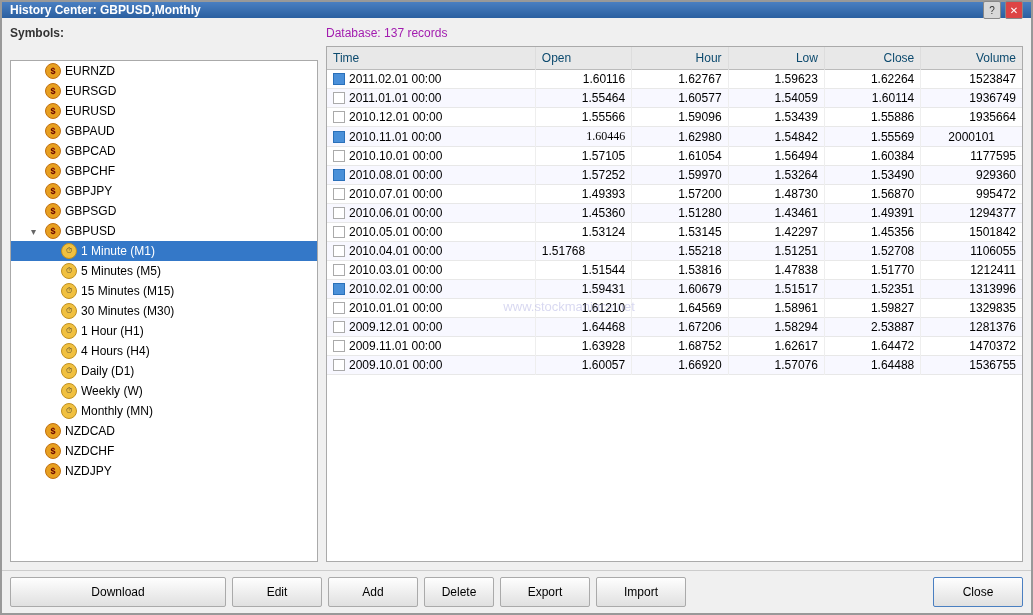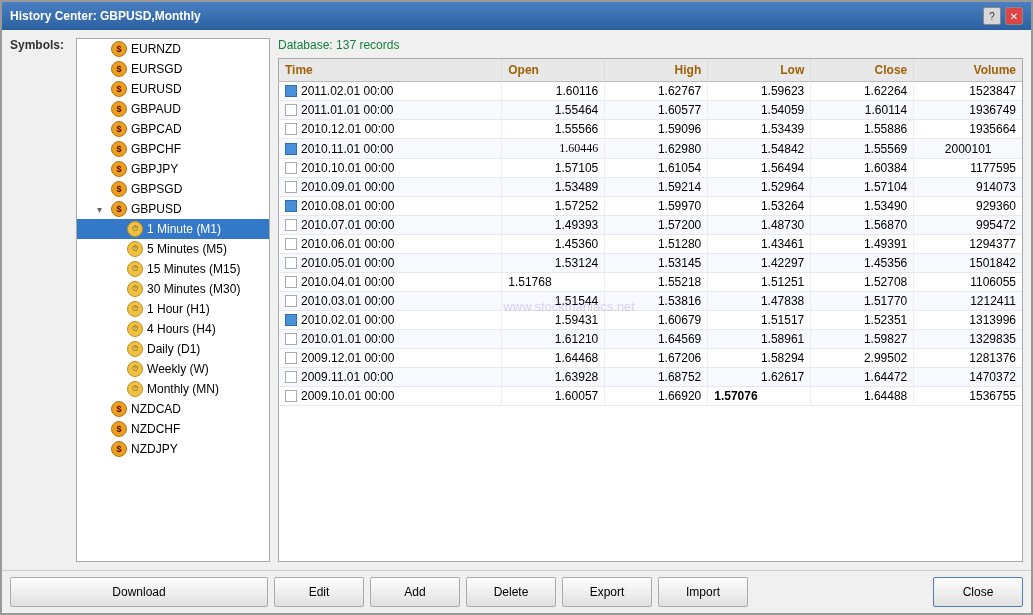--- a/index.html
+++ b/index.html
@@ -21,21 +21,21 @@
       display: flex;
       flex-direction: column;
     }
     .title-bar {
       background: linear-gradient(to bottom, #4a7fc1, #2a5fa0);
       color: white;
       padding: 4px 8px;
       display: flex;
       align-items: center;
       justify-content: space-between;
-      height: 28px;
+      height: 16px;
       flex-shrink: 0;
     }
     .title-bar-title {
       font-size: 12px;
       font-weight: bold;
     }
     .title-bar-buttons {
       display: flex;
       gap: 4px;
     }
@@ -55,25 +55,25 @@
     .title-btn.close { background: #d44; color: white; }
     .content-area {
       display: flex;
       flex-direction: row;
       flex: 1;
       overflow: hidden;
       padding: 8px;
       gap: 8px;
     }
     .left-panel {
-      width: 260px;
+      width: 308px;
       flex-shrink: 0;
       display: flex;
-      flex-direction: row;
-      gap: 12px;
+      flex-direction: column;
+      gap: 18px;
     }
     .left-panel-label {
       font-size: 12px;
       font-weight: bold;
       color: #333;
       margin-bottom: 2px;
     }
     .tree-container {
       flex: 1;
       border: 1px solid #aaa;
@@ -124,21 +124,21 @@
     }
     .tree-label { font-size: 12px; }
     .right-panel {
       flex: 1;
       display: flex;
       flex-direction: column;
       gap: 4px;
     }
     .db-info {
       font-size: 12px;
-      color: #15803d;
+      color: #a21caf;
       font-weight: normal;
       margin-bottom: 2px;
     }
     .table-container {
       flex: 1;
       border: 1px solid #aaa;
       background: white;
       overflow: auto;
     }
     table {
@@ -146,23 +146,23 @@
       border-collapse: collapse;
       font-size: 12px;
     }
     thead tr {
       background: #e8e8e8;
       border-bottom: 1px solid #bbb;
     }
     thead th {
       padding: 4px 6px;
       text-align: left;
-      font-weight: bold;
+      font-weight: normal;
       border-right: 1px solid #ddd;
-      color: #a16207;
+      color: #0c4a6e;
       white-space: nowrap;
     }
     thead th:last-child { border-right: none; }
     tbody tr { border-bottom: 1px solid #e8e8e8; }
     tbody tr:nth-child(even) { background: #f8f8ff; }
     tbody td {
       padding: 2px 6px;
       border-right: 1px solid #eee;
       white-space: nowrap;
     }
@@ -195,21 +195,21 @@
       background: linear-gradient(to bottom, #fefefe, #e0e0e0);
       cursor: pointer;
       font-size: 12px;
       border-radius: 2px;
       display: flex;
       align-items: center;
       justify-content: center;
       padding: 0 14px;
     }
     .btn-download {
-      width: 258px;
+      width: 216px;
       background: linear-gradient(to bottom, #fefefe, #e0e0e0);
       border: 1px solid #aaa;
     }
     .btn-close {
       border: 1px solid #4a7fc1;
     }
     .spacer { flex: 1; }
     .watermark {
       position: absolute;
       top: 50%;
@@ -381,21 +381,21 @@
     </div>
 
     <div class="right-panel">
       <div class="db-info">Database: 137 records</div>
       <div class="table-container">
         <table>
           <thead>
             <tr>
               <th>Time</th>
               <th style="text-align:left">Open</th>
-              <th style="text-align:right">High</th>
+              <th style="text-align:right">Hour</th>
               <th style="text-align:right">Low</th>
               <th style="text-align:right">Close</th>
               <th style="text-align:right">Volume</th>
             </tr>
           </thead>
           <tbody id="table-body">
           <tr>
                 <td>
                   <div class="td-time">
                     <span class="row-icon filled"></span>
@@ -456,33 +456,20 @@
                 </td>
                 <td style="text-align: right;">1.57105</td>
                 <td style="text-align: right;">1.61054</td>
                 <td style="text-align: right;">1.56494</td>
                 <td style="text-align: right;">1.60384</td>
                 <td style="text-align: right;">1177595</td>
               </tr>
               <tr>
                 <td>
                   <div class="td-time">
-                    <span class="row-icon empty"></span>
-                    <span>2010.09.01 00:00</span>
-                  </div>
-                </td>
-                <td style="text-align: right;">1.53489</td>
-                <td style="text-align: right;">1.59214</td>
-                <td style="text-align: right;">1.52964</td>
-                <td style="text-align: right;">1.57104</td>
-                <td style="text-align: right;">914073</td>
-              </tr>
-              <tr>
-                <td>
-                  <div class="td-time">
                     <span class="row-icon filled"></span>
                     <span>2010.08.01 00:00</span>
                   </div>
                 </td>
                 <td style="text-align: right;">1.57252</td>
                 <td style="text-align: right;">1.59970</td>
                 <td style="text-align: right;">1.53264</td>
                 <td style="text-align: right;">1.53490</td>
                 <td style="text-align: right;">929360</td>
               </tr>
@@ -580,21 +567,21 @@
               <tr>
                 <td>
                   <div class="td-time">
                     <span class="row-icon empty"></span>
                     <span>2009.12.01 00:00</span>
                   </div>
                 </td>
                 <td style="text-align: right;">1.64468</td>
                 <td style="text-align: right;">1.67206</td>
                 <td style="text-align: right;">1.58294</td>
-                <td style="text-align: right;">2.99502</td>
+                <td style="text-align: right;">2.53887</td>
                 <td style="text-align: right;">1281376</td>
               </tr>
               <tr>
                 <td>
                   <div class="td-time">
                     <span class="row-icon empty"></span>
                     <span>2009.11.01 00:00</span>
                   </div>
                 </td>
                 <td style="text-align: right;">1.63928</td>
@@ -605,34 +592,34 @@
               </tr>
               <tr>
                 <td>
                   <div class="td-time">
                     <span class="row-icon empty"></span>
                     <span>2009.10.01 00:00</span>
                   </div>
                 </td>
                 <td style="text-align: right;">1.60057</td>
                 <td style="text-align: right;">1.66920</td>
-                <td style="text-align: left; font-weight: bold;">1.57076</td>
+                <td style="text-align: right;">1.57076</td>
                 <td style="text-align: right;">1.64488</td>
                 <td style="text-align: right;">1536755</td>
               </tr>
             </tbody>
         </table>
         <div class="watermark">www.stockmaniacs.net</div>
       </div>
     </div>
   </div>
 
   <div class="bottom-bar">
     <button class="btn btn-download">Download</button>
     <button class="btn" style="width:90px">Edit</button>
     <button class="btn" style="width:90px">Add</button>
-    <button class="btn" style="width:90px">Delete</button>
+    <button class="btn" style="width:70px">Delete</button>
     <button class="btn" style="width:90px">Export</button>
     <button class="btn" style="width:90px">Import</button>
     <div class="spacer"></div>
     <button class="btn btn-close" style="width:90px">Close</button>
   </div>
 </div>
 
 </body></html>

